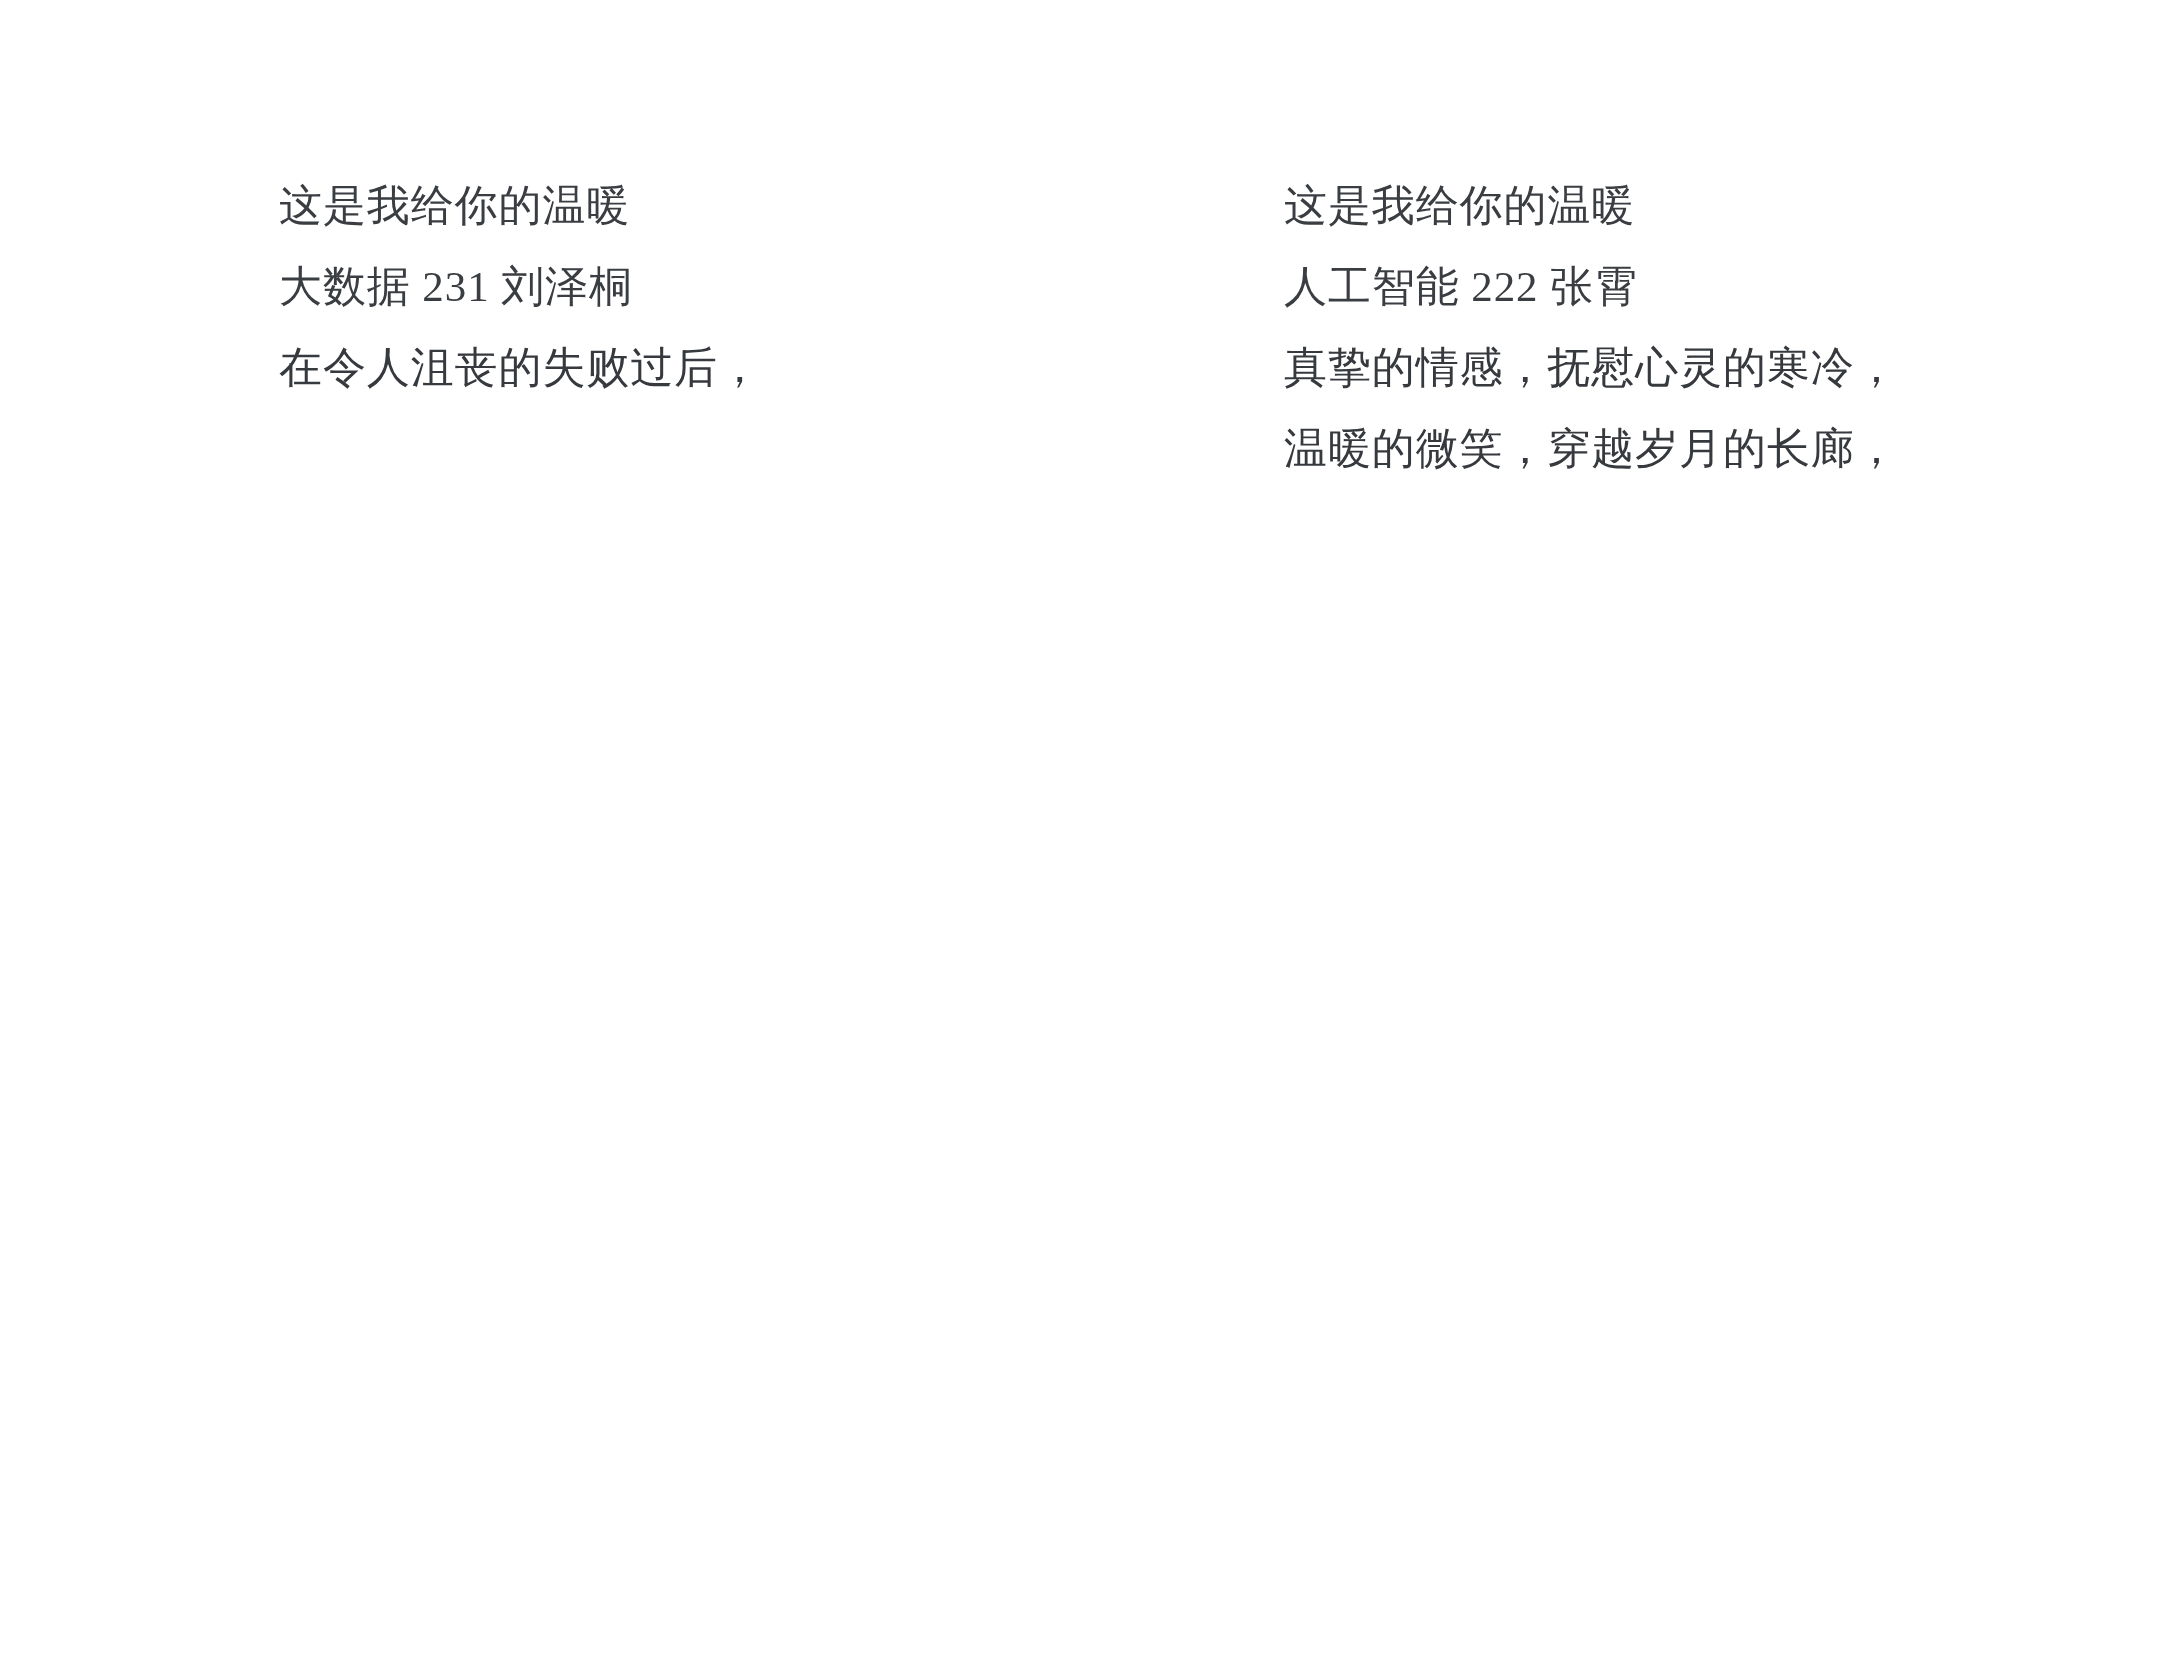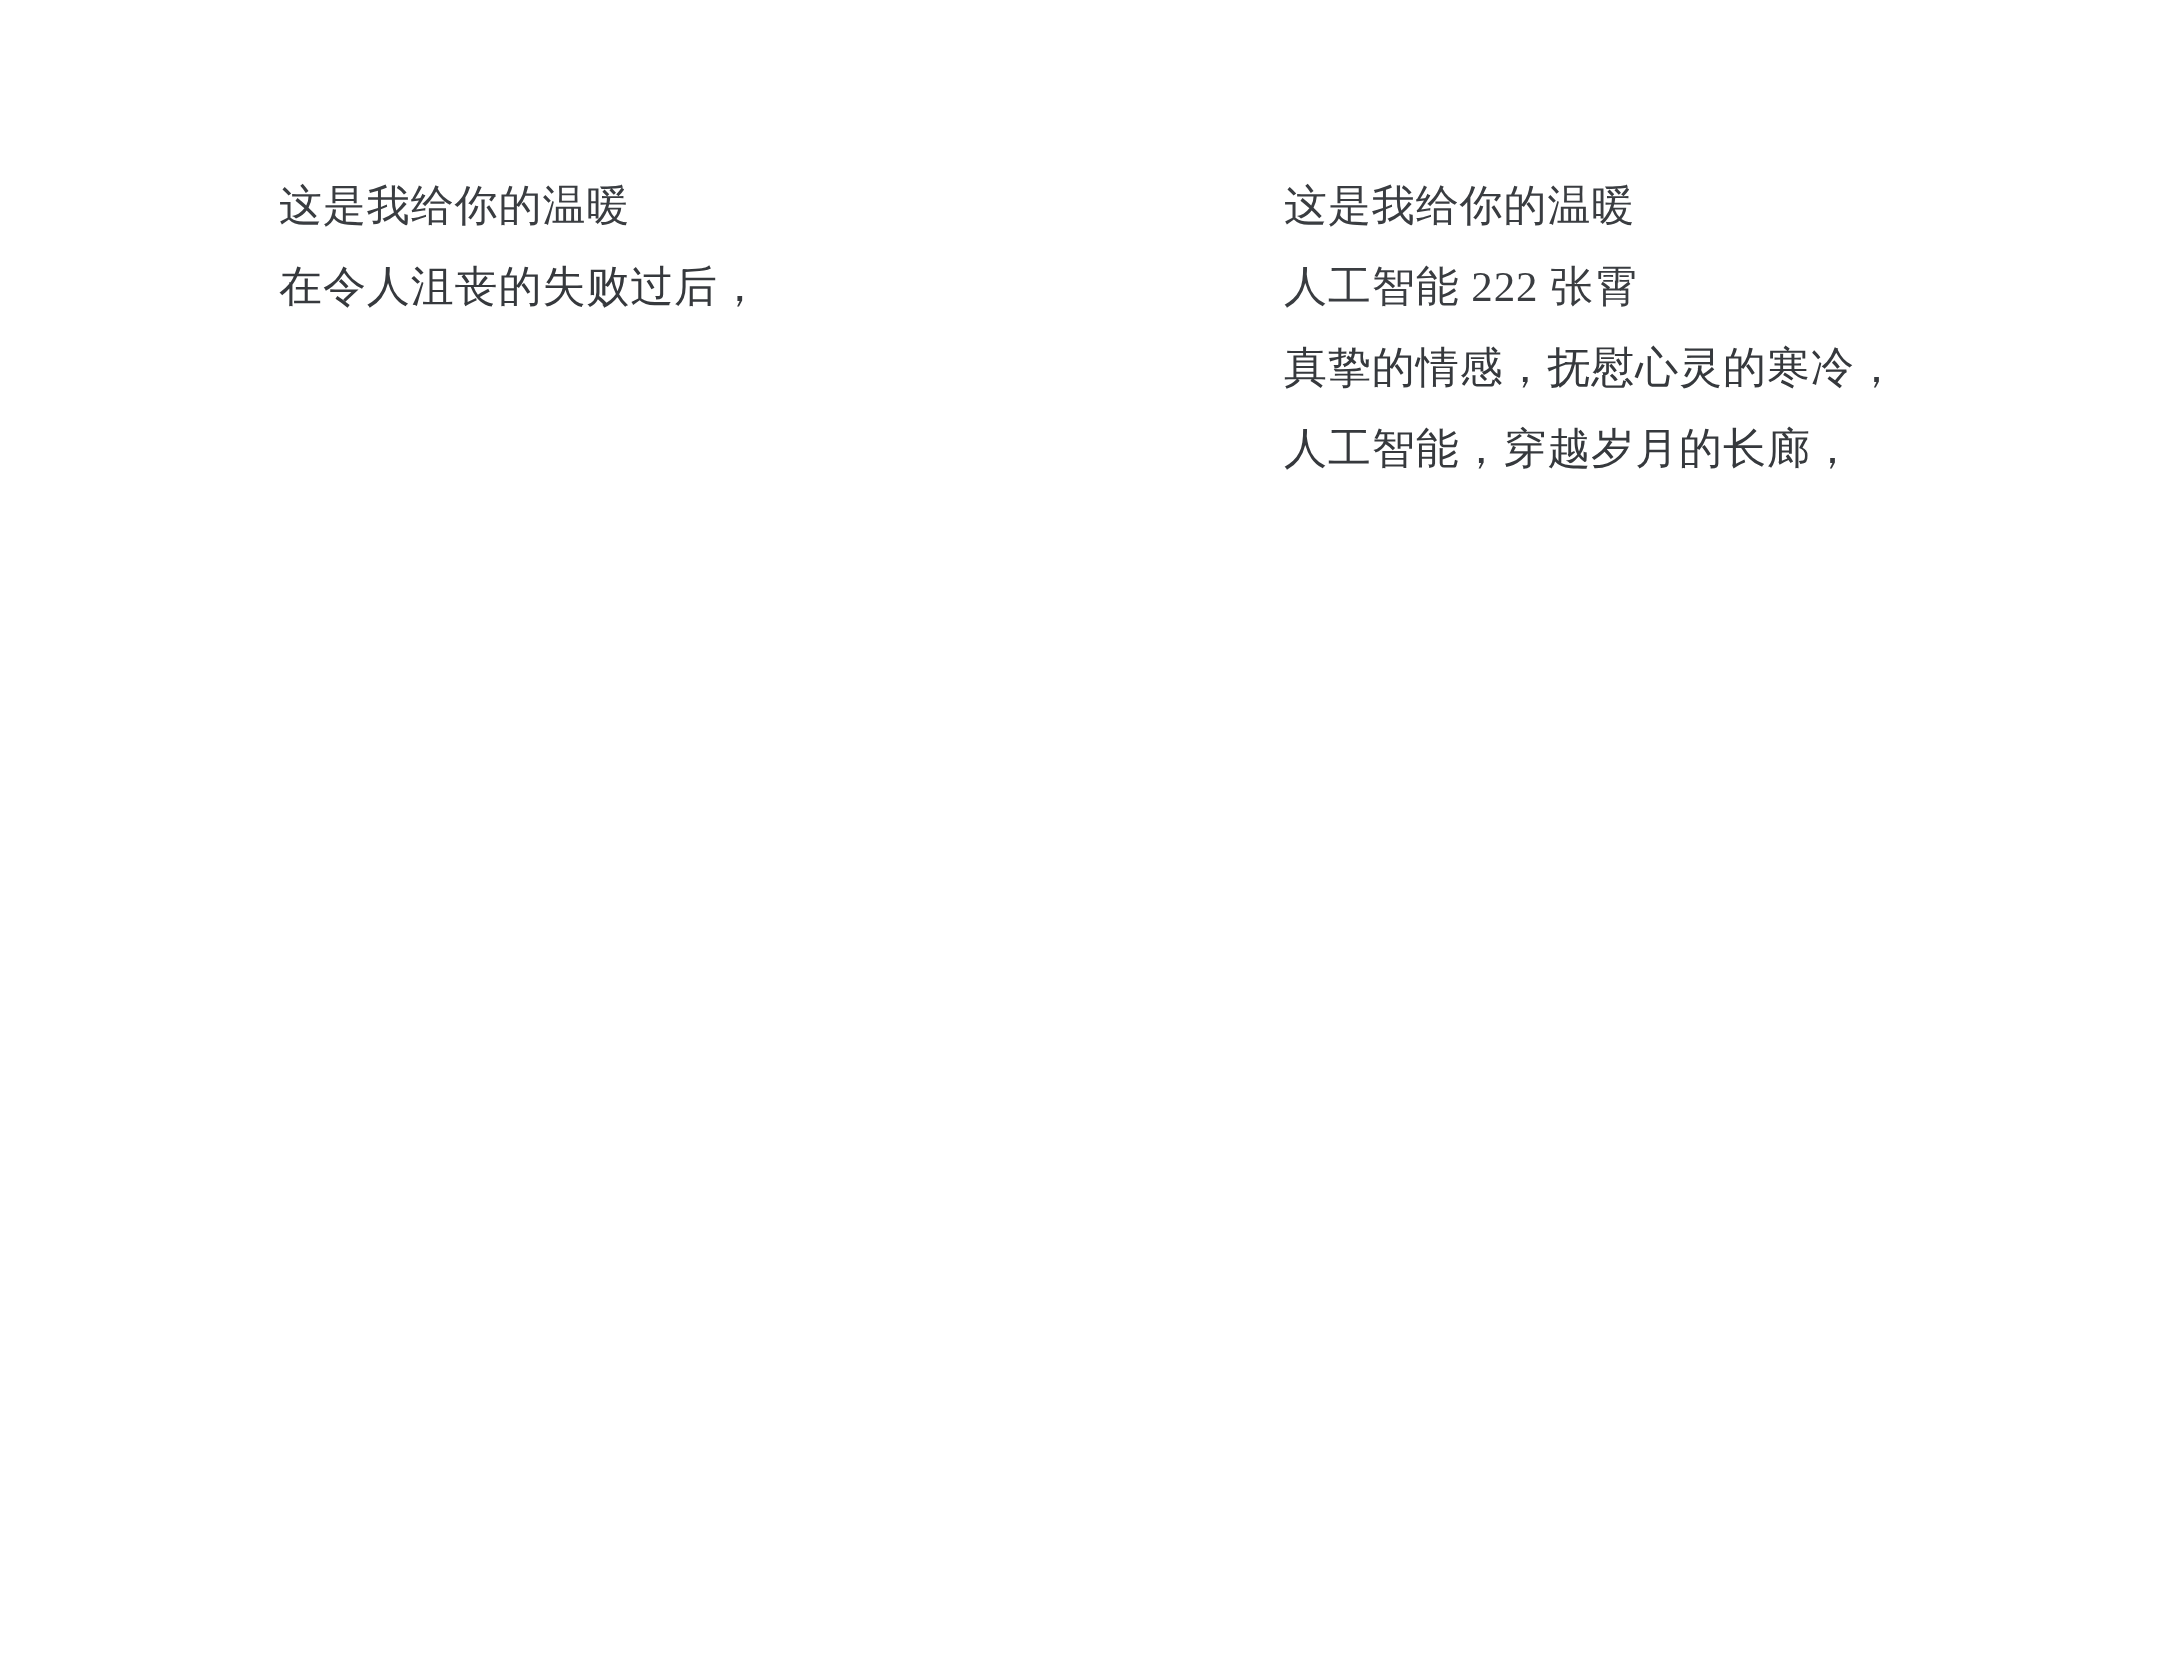--- a/index.html
+++ b/index.html
@@ -68,30 +68,31 @@
 </style>
 </head>
 <body>
 
 <div class="page">
   <div class="grid">
 
     <div class="cell cell-tl">
       <div class="poem">
         <span class="line title">这是我给你的温暖</span>
+        <span class="line byline">大数据 231 刘泽桐</span>
         <span class="line">在令人沮丧的失败过后，</span>
       </div>
     </div>
 
     <div class="cell cell-tr">
       <div class="poem">
         <span class="line title">这是我给你的温暖</span>
         <span class="line byline">人工智能 222 张霄</span>
         <span class="line">真挚的情感，抚慰心灵的寒冷，</span>
-        <span class="line">人工智能，穿越岁月的长廊，</span>
+        <span class="line">温暖的微笑，穿越岁月的长廊，</span>
       </div>
     </div>
 
     <div class="cell cell-bl">
       
     </div>
 
     <div class="cell cell-br">
       
     </div>

